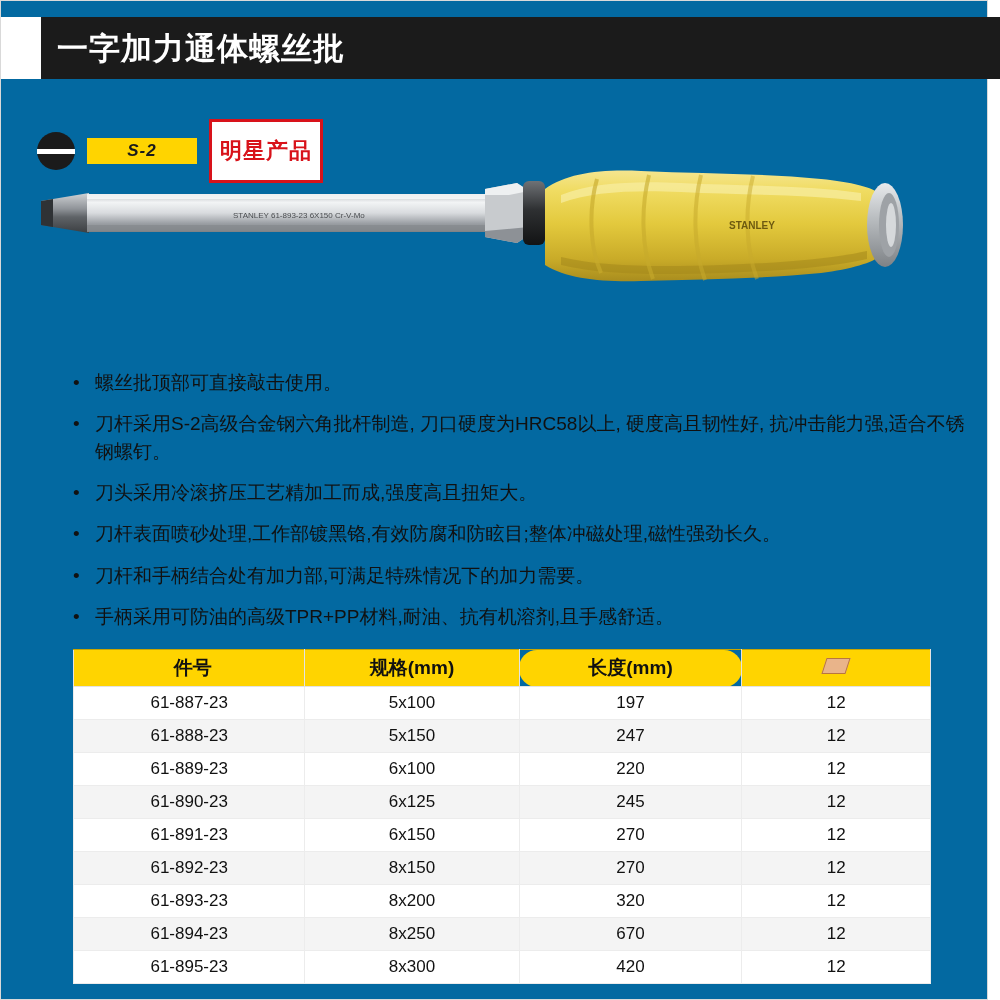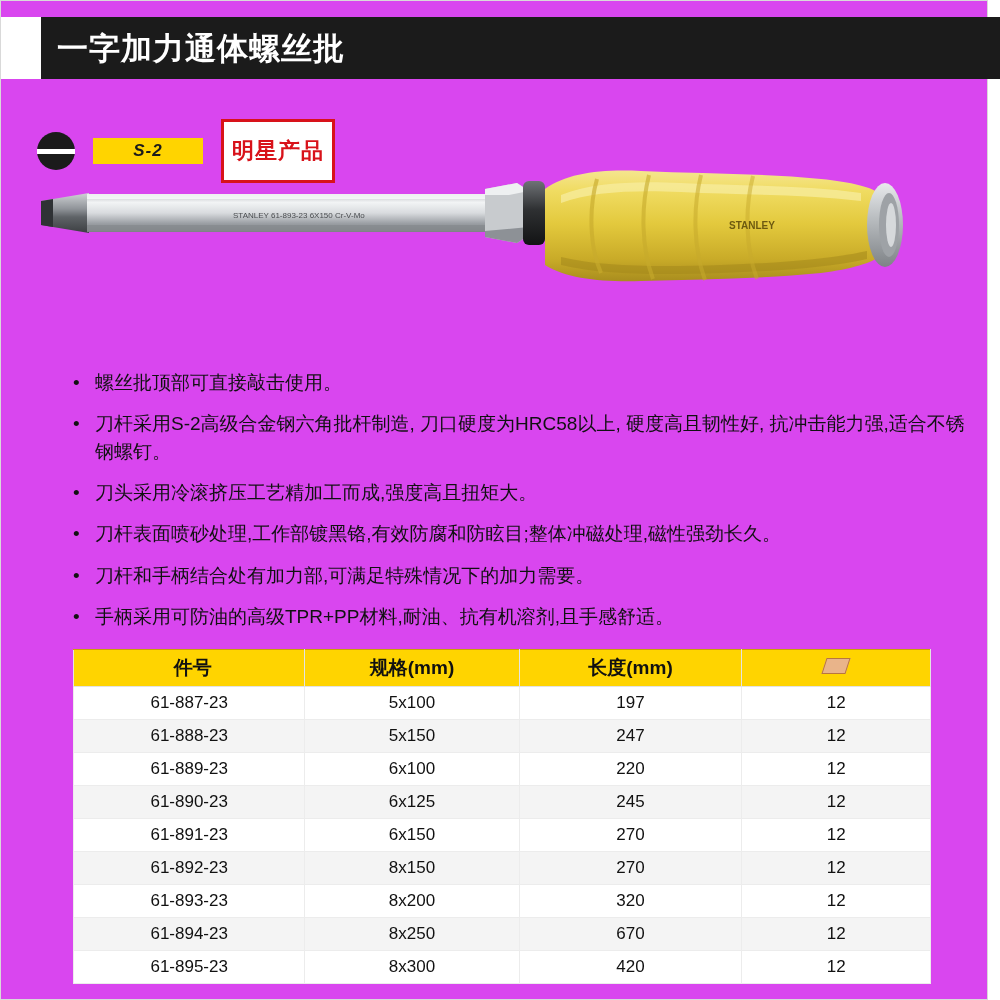--- a/index.html
+++ b/index.html
@@ -14,21 +14,21 @@
     color: #111111;
     overflow: hidden;
   }
 
   .page {
     position: relative;
     width: 988px;
     height: 1000px;
     box-sizing: border-box;
     border: 1px solid #d9d9d9;
-    background: #d946ef;
+    background: #0369a1;
   }
 
   
   .header-bar {
     position: absolute;
     left: 0;
     top: 16px;
     width: 1000px;
     height: 62px;
     background: #1b1b1b;
@@ -49,21 +49,21 @@
     padding-left: 16px;
   }
 
   
   .badge-row {
     position: absolute;
     left: 36px;
     top: 118px;
     display: flex;
     align-items: center;
-    gap: 18px;
+    gap: 12px;
   }
   .slot-icon {
     width: 38px;
     height: 38px;
     border-radius: 50%;
     background: #1b1b1b;
     position: relative;
   }
   .slot-icon::after {
     content: "";
@@ -159,21 +159,21 @@
     font-size: 17px;
   }
   .spec-table tr.alt td {
     background: #f4f4f4;
   }
   .spec-table tr.plain td {
     background: #ffffff;
   }
   .col-part { width: 27%; padding-left: 8px; }
   .col-spec { width: 25%; }
-  .col-len  { width: 26%; }
+  .col-len  { width: 26%; border-radius: 18px; }
   .col-qty  { width: 22%; }
 
   .box-icon {
     display: inline-block;
     width: 22px;
     height: 14px;
     background: #e9b48a;
     border: 1px solid #b8763f;
     transform: skewX(-18deg);
   }

